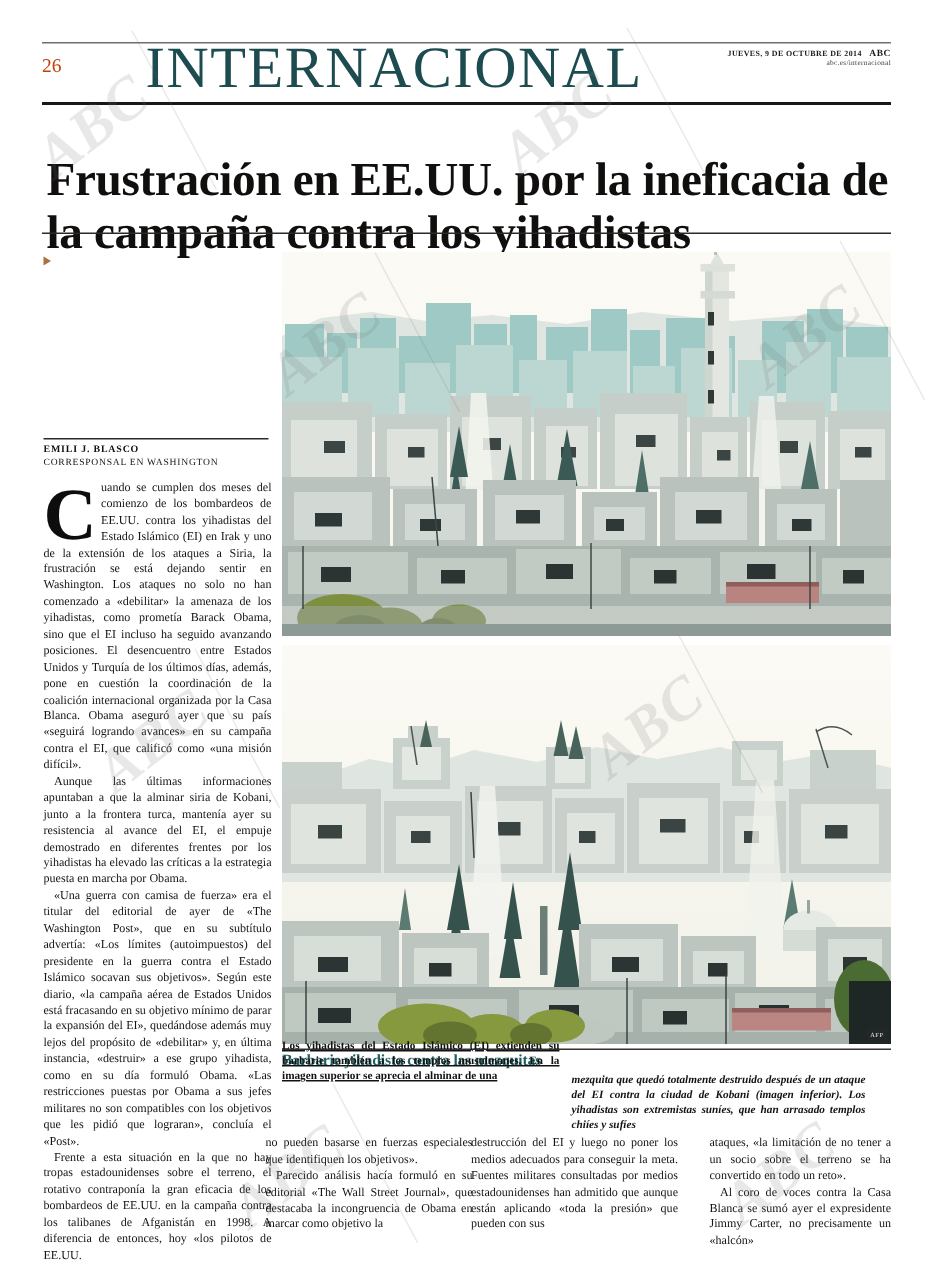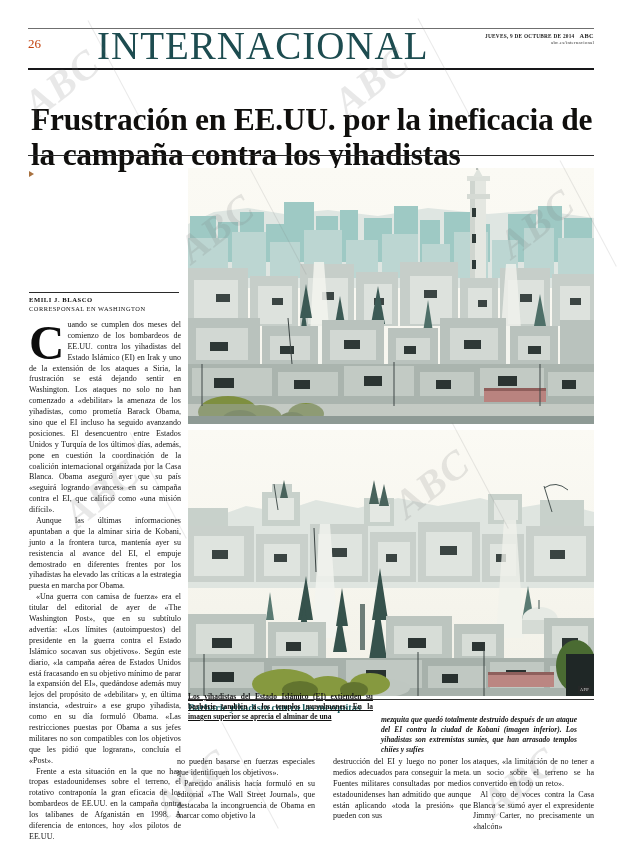--- a/index.html
+++ b/index.html
@@ -132,21 +132,21 @@
   
   .bot{
     position:absolute;top:757px;
     font-size:8.05px;line-height:1.355;
     text-align:justify;color:#151515;
     hyphens:auto;
   }
   .bot p{margin:0;text-indent:7px;font-family:Liberation Serif, serif;}
   .bot p.noind{text-indent:0;}
   .botA{left:177px;width:138px;}
-  .botB{left:333px;width:138px;}
+  .botB{left:314px;width:138px;}
   .botC{left:473px;width:121px;}
 
   
   .wm{
     position:absolute;
     font-family:"Liberation Serif",serif;
     color:rgba(120,120,120,0.17);
     font-size:40px;font-weight:bold;font-style:italic;
     transform:rotate(-38deg);
     pointer-events:none;user-select:none;

